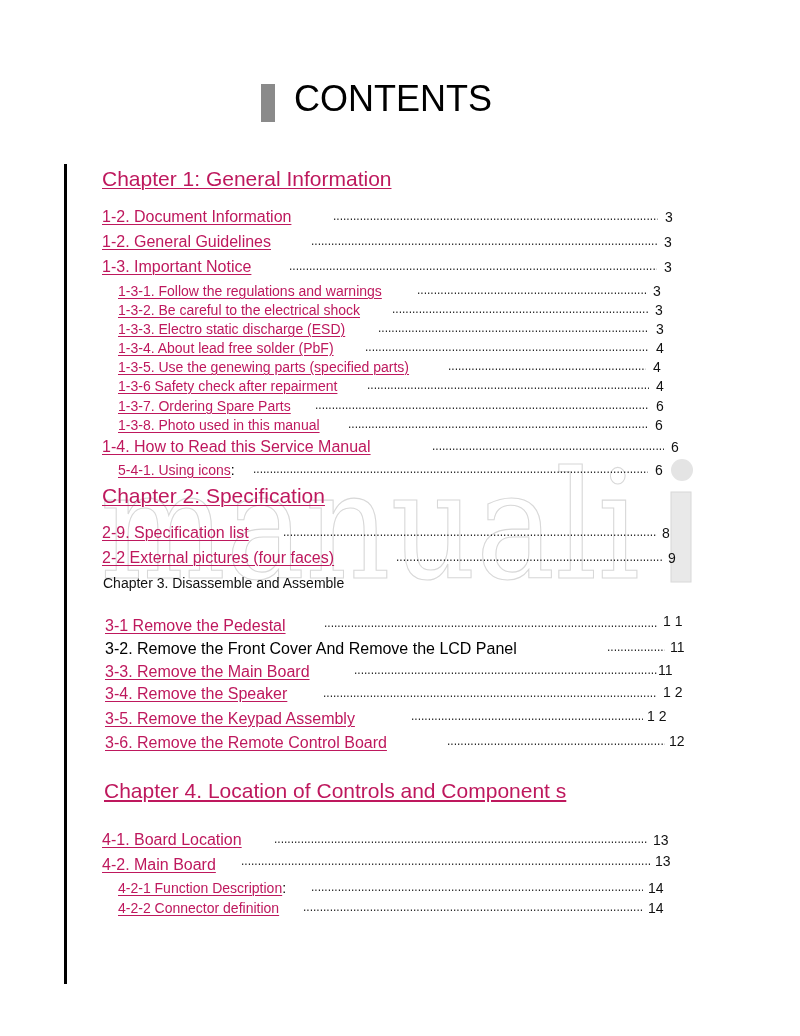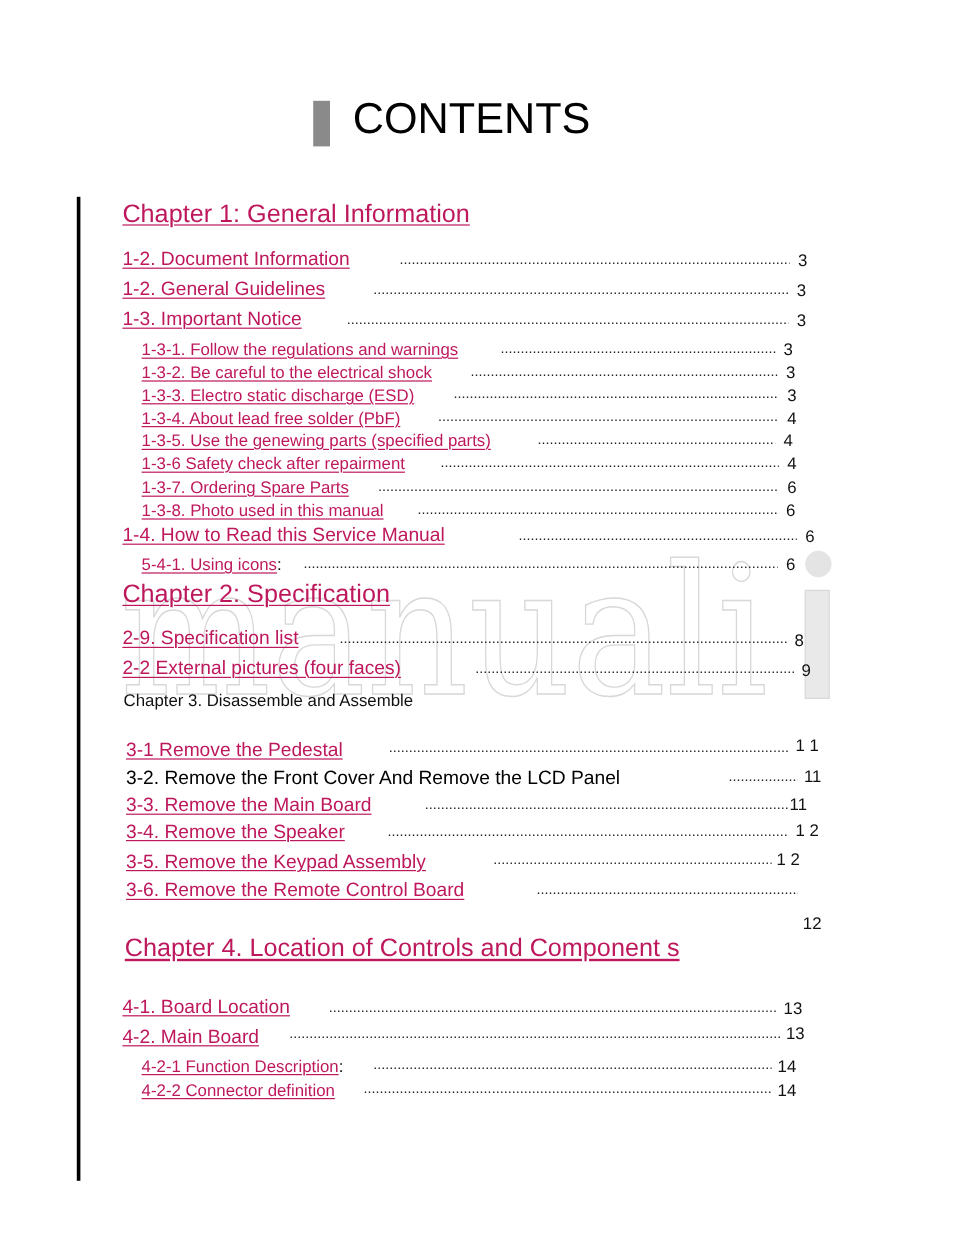--- a/index.html
+++ b/index.html
@@ -126,21 +126,21 @@
 <div class="row link l2" style="left:105px; top:685px;">3-4. Remove the Speaker</div>
 <div class="leader l2" style="left:323px; top:686px; width:334px;">........................................................................................................................</div>
 <div class="pg" style="left:663px; top:684px;">1 2</div>
 
 <div class="row link l2" style="left:105px; top:710px;">3-5. Remove the Keypad Assembly</div>
 <div class="leader l2" style="left:411px; top:709px; width:232px;">........................................................................................................................</div>
 <div class="pg" style="left:647px; top:708px;">1 2</div>
 
 <div class="row link l2" style="left:105px; top:734px;">3-6. Remove the Remote Control Board</div>
 <div class="leader l2" style="left:447px; top:734px; width:218px;">........................................................................................................................</div>
-<div class="pg" style="left:669px; top:733px;margin-top:28px;">12</div>
+<div class="pg" style="left:669px; top:733px;">12</div>
 
 <div class="row link ch" style="left:104px; top:779px;text-decoration:underline;">Chapter 4. Location of Controls and Component s</div>
 
 <div class="row link l2" style="left:102px; top:831px;">4-1. Board Location</div>
 <div class="leader l2" style="left:274px; top:832px; width:374px;">........................................................................................................................</div>
 <div class="pg" style="left:653px; top:832px;">13</div>
 
 <div class="row link l2" style="left:102px; top:856px;">4-2. Main Board</div>
 <div class="leader l2" style="left:241px; top:854px; width:409px;">....................................................................................................................................</div>
 <div class="pg" style="left:655px; top:853px;">13</div>

